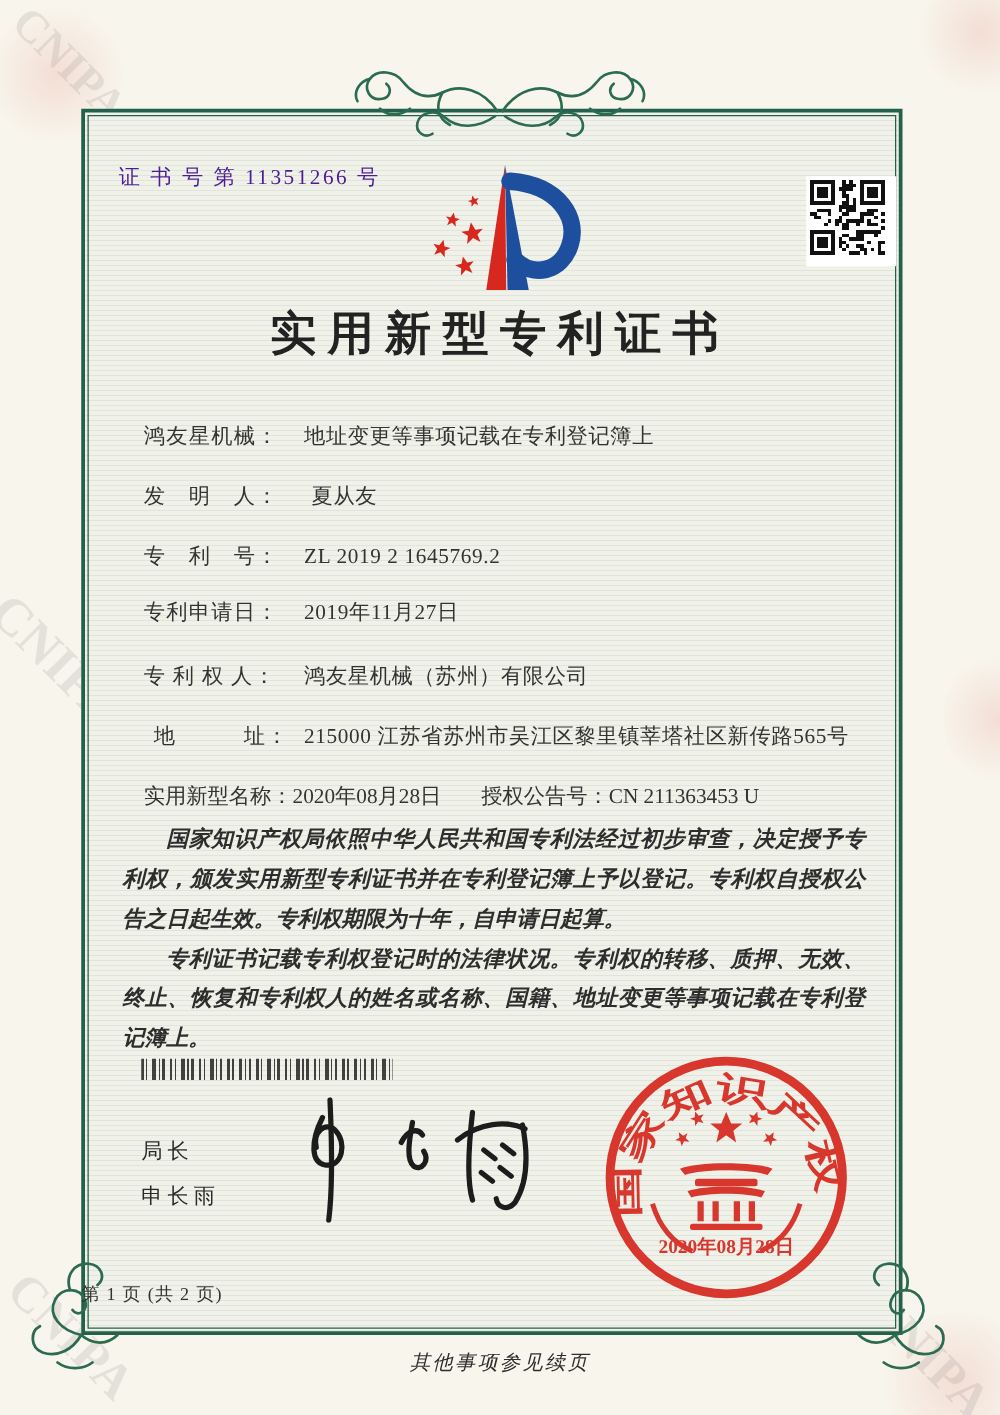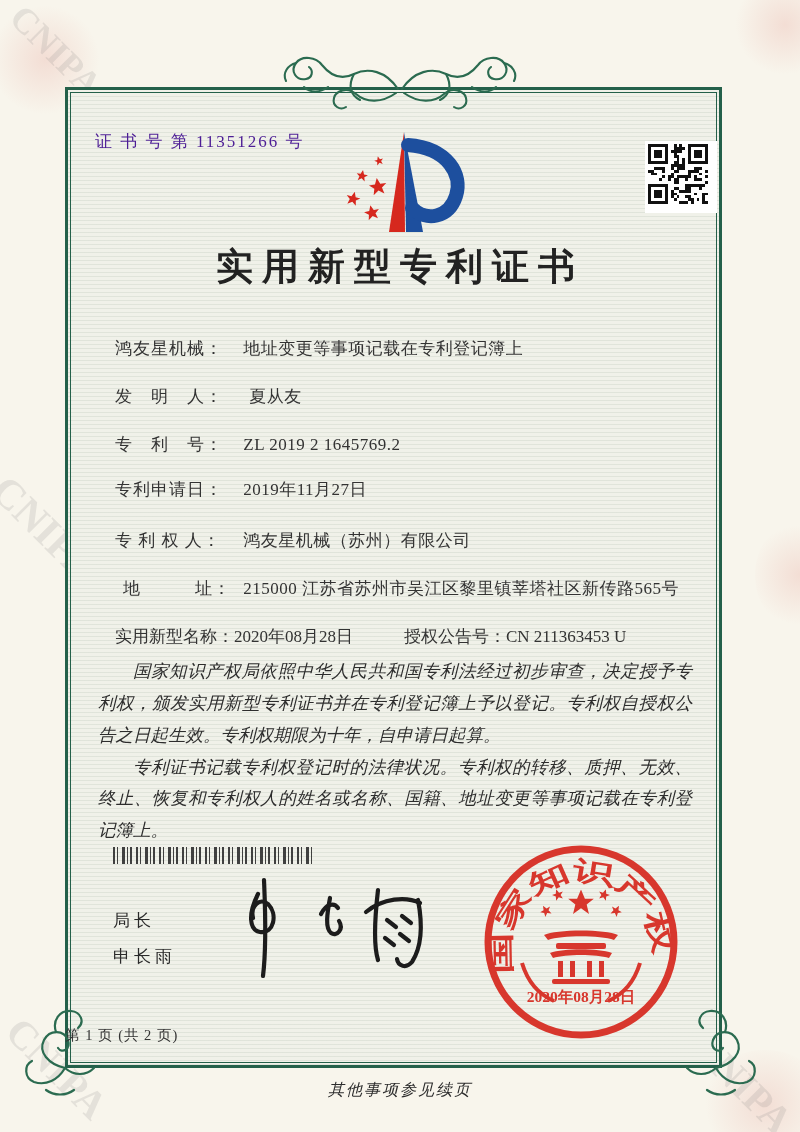--- a/index.html
+++ b/index.html
@@ -17,23 +17,23 @@
   .wm-asc{transform:rotate(-45deg);}
   .blob{position:absolute;border-radius:50%;pointer-events:none;
         background:radial-gradient(circle, rgba(222,128,118,.20), rgba(222,128,118,0) 70%);}
   .cert-number{position:absolute;left:95px;top:130px;font-size:17px;letter-spacing:2px;color:#4c1d95;}
   .title{position:absolute;left:0;top:242px;width:800px;text-align:center;
          font-size:37px;font-weight:bold;letter-spacing:9px;color:#222;}
   .fields{position:absolute;left:115px;top:329px;width:600px;font-size:17px;color:#333;}
   .frow{position:absolute;left:0;white-space:nowrap;}
   .flabel{display:inline-block;width:124px;letter-spacing:1px;}
   .fvalue{letter-spacing:.5px;}
-  .grant-row .second{margin-left:51px;}
+  .grant-row .second{margin-left:32px;}
   .paras{position:absolute;left:98px;top:656px;width:594px;font-size:17.5px;line-height:1.82;
-         font-style:italic;color:#2d2d2d;text-align:justify;}
+         font-style:italic;color:#2d2d2d;text-align:justify;font-weight:bold;}
   .paras p{margin:0;text-indent:2em;}
   .barcode{position:absolute;left:113px;top:847px;width:201px;height:17px;opacity:.85;
     background:repeating-linear-gradient(90deg,
       #222 0 2px, transparent 2px 4px, #222 4px 5px, transparent 5px 9px,
       #222 9px 12px, transparent 12px 14px, #222 14px 15px, transparent 15px 17px,
       #222 17px 19px, transparent 19px 23px);}
   .director{position:absolute;left:113px;top:903px;font-family:Liberation Sans, sans-serif;
             font-size:17px;letter-spacing:4px;color:#2a2a2a;line-height:2.1;}
   .signature{position:absolute;left:218px;top:872px;}
   .seal{position:absolute;left:482px;top:843px;opacity:.92;}

